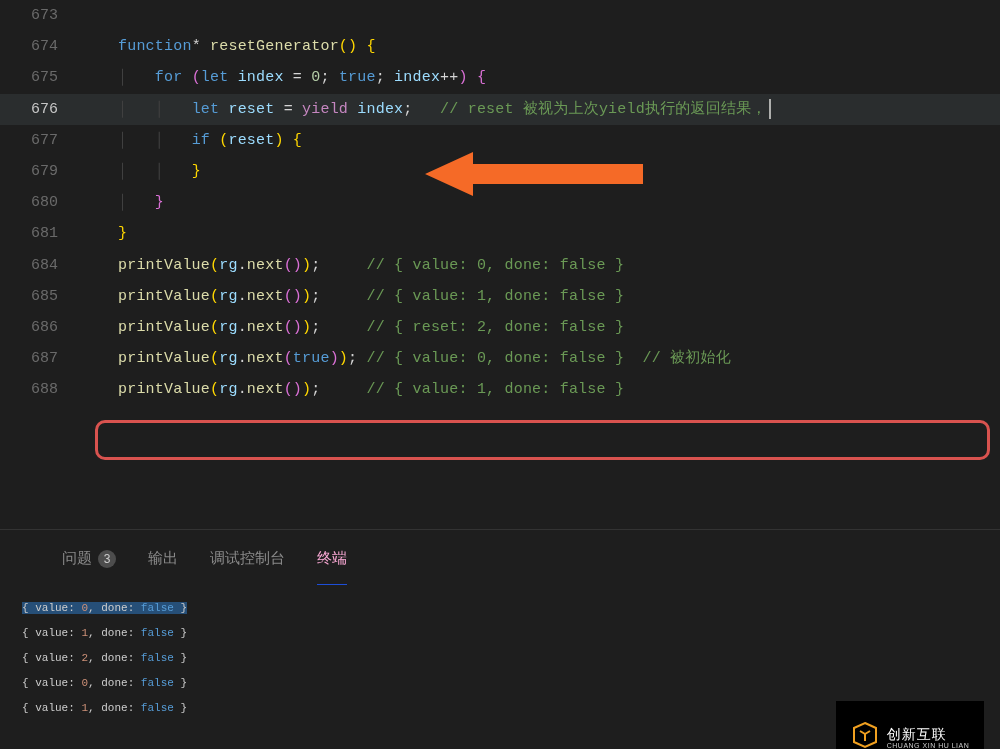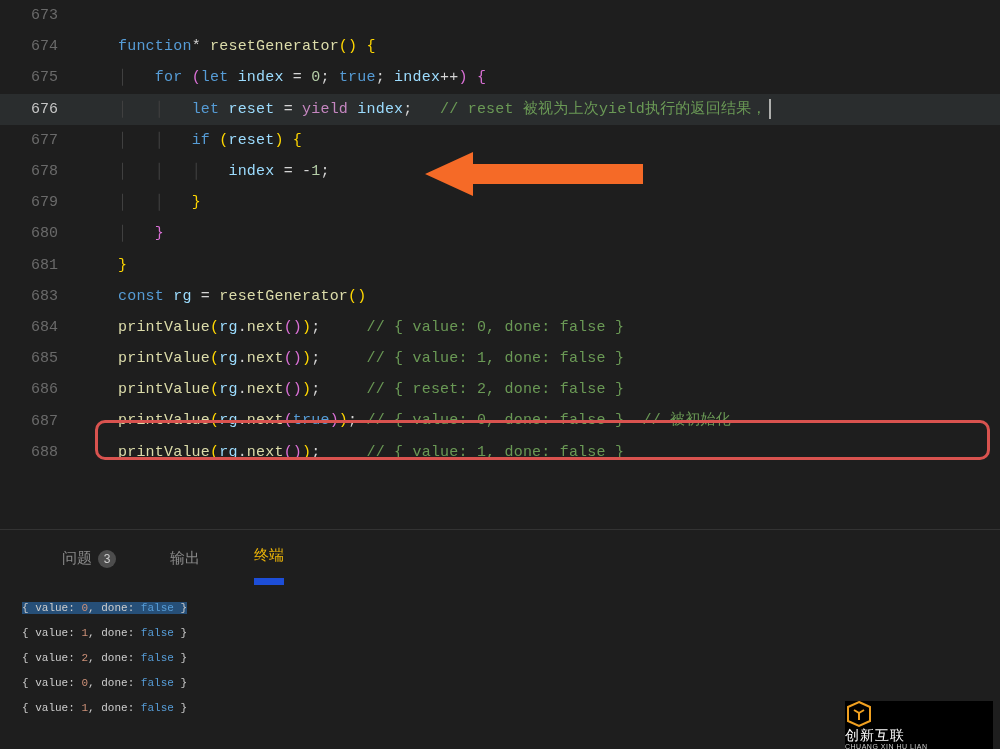--- a/index.html
+++ b/index.html
@@ -76,38 +76,38 @@
     pointer-events: none;
   }
 
   .bottom-panel {
     background: #1e1e1e;
     height: 219px;
     position: relative;
   }
   .tab-bar {
     display: flex;
-    gap: 54px;
+    gap: 32px;
     padding: 14px 0 0 62px;
     font-size: 15px;
     color: #8a8a8a;
     border-bottom: 1px solid #2a2a2a00;
     height: 56px;
     font-family: -apple-system, 'PingFang SC', sans-serif;
   }
   .tab-item {
     display: flex;
     align-items: center;
     gap: 6px;
     padding-bottom: 12px;
     cursor: pointer;
   }
   .tab-item.active {
-    color: #eab308;
-    border-bottom: 7px solid #1d4ed8;
+    color: #f9a8d4;
+    border-bottom: 1px solid #1d4ed8;
   }
   .badge {
     background: #4d4d4d;
     color: #ccc;
     border-radius: 10px;
     font-size: 12px;
     min-width: 18px;
     height: 18px;
     display: inline-flex;
     align-items: center;
@@ -120,32 +120,31 @@
     color: #cccccc;
   }
   .terminal .tline { white-space: pre; line-height: 25px; }
   .terminal .sel { background: #264f78; }
   .terminal .tnum { color: #ce9178; }
   .terminal .tbool { color: #569cd6; }
 
   .logo {
     position: absolute;
     bottom: 0;
-    right: 7px;
+    right: 16px;
     background: #000;
     color: #fff;
     height: 48px;
     width: 148px;
     display: flex;
-    align-items: flex-start;
+    align-items: flex-end;
     justify-content: center;
     font-family: 'Microsoft YaHei', sans-serif;
     font-size: 14px;
     letter-spacing: 1px;
-    flex-direction: column;
   }
   .logo .mark {
     width: 28px; height: 28px;
     margin-right: 8px;
     position: relative;
   }
   .logo .txt { display:flex; flex-direction:column; line-height:1.05; }
   .logo .en { font-size: 7px; letter-spacing: 0.5px; color:#ccc; }
 </style>
 </head>
@@ -166,38 +165,30 @@
     </div>
     <div class="code-row current">
       <div class="gutter">676</div>
       <div class="code" style="padding-left: 38px;"><span class="indent-guide">│   </span><span class="indent-guide">│   </span><span class="kw-storage">let </span><span class="ident">reset</span><span class="op"> = </span><span class="kw-control">yield </span><span class="ident">index</span><span class="punct">;   </span><span class="comment">// reset 被视为上次yield执行的返回结果，</span><span class="cursor"></span></div>
     </div>
     <div class="code-row">
       <div class="gutter">677</div>
       <div class="code" style="padding-left: 38px;"><span class="indent-guide">│   </span><span class="indent-guide">│   </span><span class="kw-storage">if </span><span class="paren">(</span><span class="ident">reset</span><span class="paren">) </span><span class="brace">{</span></div>
     </div>
     <div class="code-row">
-      <div class="gutter">678</div>
-      <div class="code" style="padding-left: 38px;"><span class="indent-guide">│   </span><span class="indent-guide">│   </span><span class="indent-guide">│   </span><span class="ident">index</span><span class="op"> = </span><span class="op">-</span><span class="num">1</span><span class="punct">;</span></div>
-    </div>
-    <div class="code-row">
       <div class="gutter">679</div>
       <div class="code" style="padding-left: 38px;"><span class="indent-guide">│   </span><span class="indent-guide">│   </span><span class="brace">}</span></div>
     </div>
     <div class="code-row">
       <div class="gutter">680</div>
       <div class="code" style="padding-left: 38px;"><span class="indent-guide">│   </span><span class="brace2">}</span></div>
     </div>
     <div class="code-row">
       <div class="gutter">681</div>
       <div class="code" style="padding-left: 38px;"><span class="brace">}</span></div>
-    </div>
-    <div class="code-row">
-      <div class="gutter">683</div>
-      <div class="code" style="padding-left: 38px;"><span class="kw-storage">const </span><span class="ident">rg</span><span class="op"> = </span><span class="fn-name">resetGenerator</span><span class="paren">(</span><span class="paren">)</span></div>
     </div>
     <div class="code-row">
       <div class="gutter">684</div>
       <div class="code" style="padding-left: 38px;"><span class="fn-name">printValue</span><span class="paren">(</span><span class="ident">rg</span><span class="punct">.</span><span class="fn-name">next</span><span class="paren2">(</span><span class="paren2">)</span><span class="paren">)</span><span class="punct">;     </span><span class="comment">// { value: 0, done: false }</span></div>
     </div>
     <div class="code-row">
       <div class="gutter">685</div>
       <div class="code" style="padding-left: 38px;"><span class="fn-name">printValue</span><span class="paren">(</span><span class="ident">rg</span><span class="punct">.</span><span class="fn-name">next</span><span class="paren2">(</span><span class="paren2">)</span><span class="paren">)</span><span class="punct">;     </span><span class="comment">// { value: 1, done: false }</span></div>
     </div>
     <div class="code-row">
@@ -220,20 +211,23 @@
 </div>
 
 <div class="bottom-panel">
   <div class="tab-bar">
     <div class="tab-item">
       <span>问题</span>
       <span class="badge">3</span>
     </div>
     <div class="tab-item">
       <span>输出</span>
+    </div>
+    <div class="tab-item">
+      <span>调试控制台</span>
     </div>
     <div class="tab-item active">
       <span>终端</span>
     </div>
   </div>
   <div class="terminal" id="terminal">
       <div class="tline"><span class="sel">{ value: <span class="tnum">0</span>, done: <span class="tbool">false</span> }</span></div>
       <div class="tline">{ value: <span class="tnum">1</span>, done: <span class="tbool">false</span> }</div>
       <div class="tline">{ value: <span class="tnum">2</span>, done: <span class="tbool">false</span> }</div>
       <div class="tline">{ value: <span class="tnum">0</span>, done: <span class="tbool">false</span> }</div>

